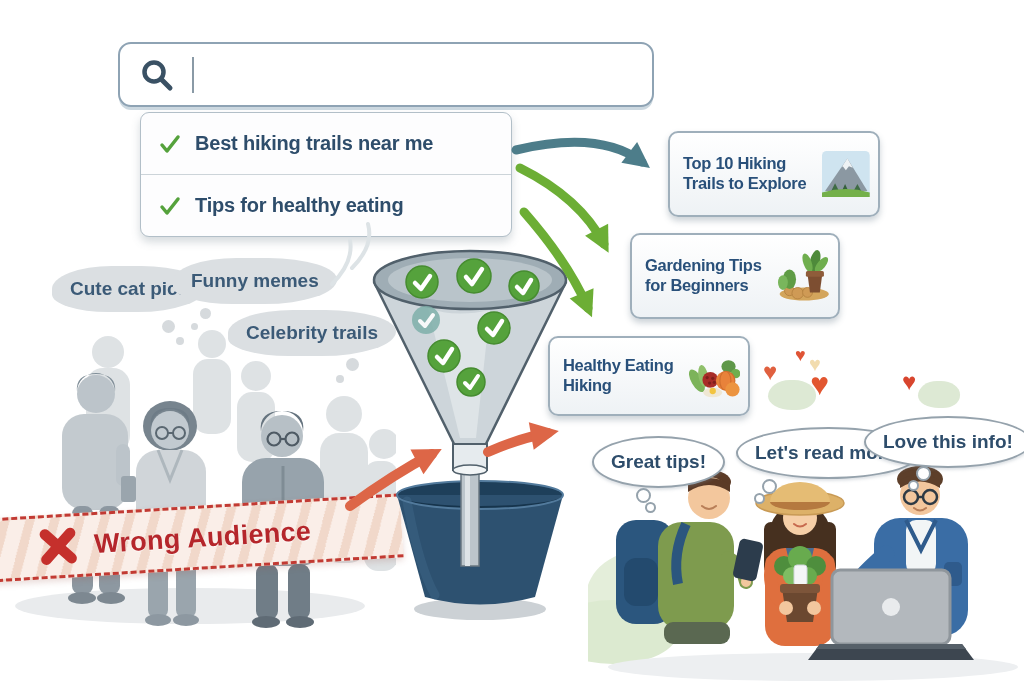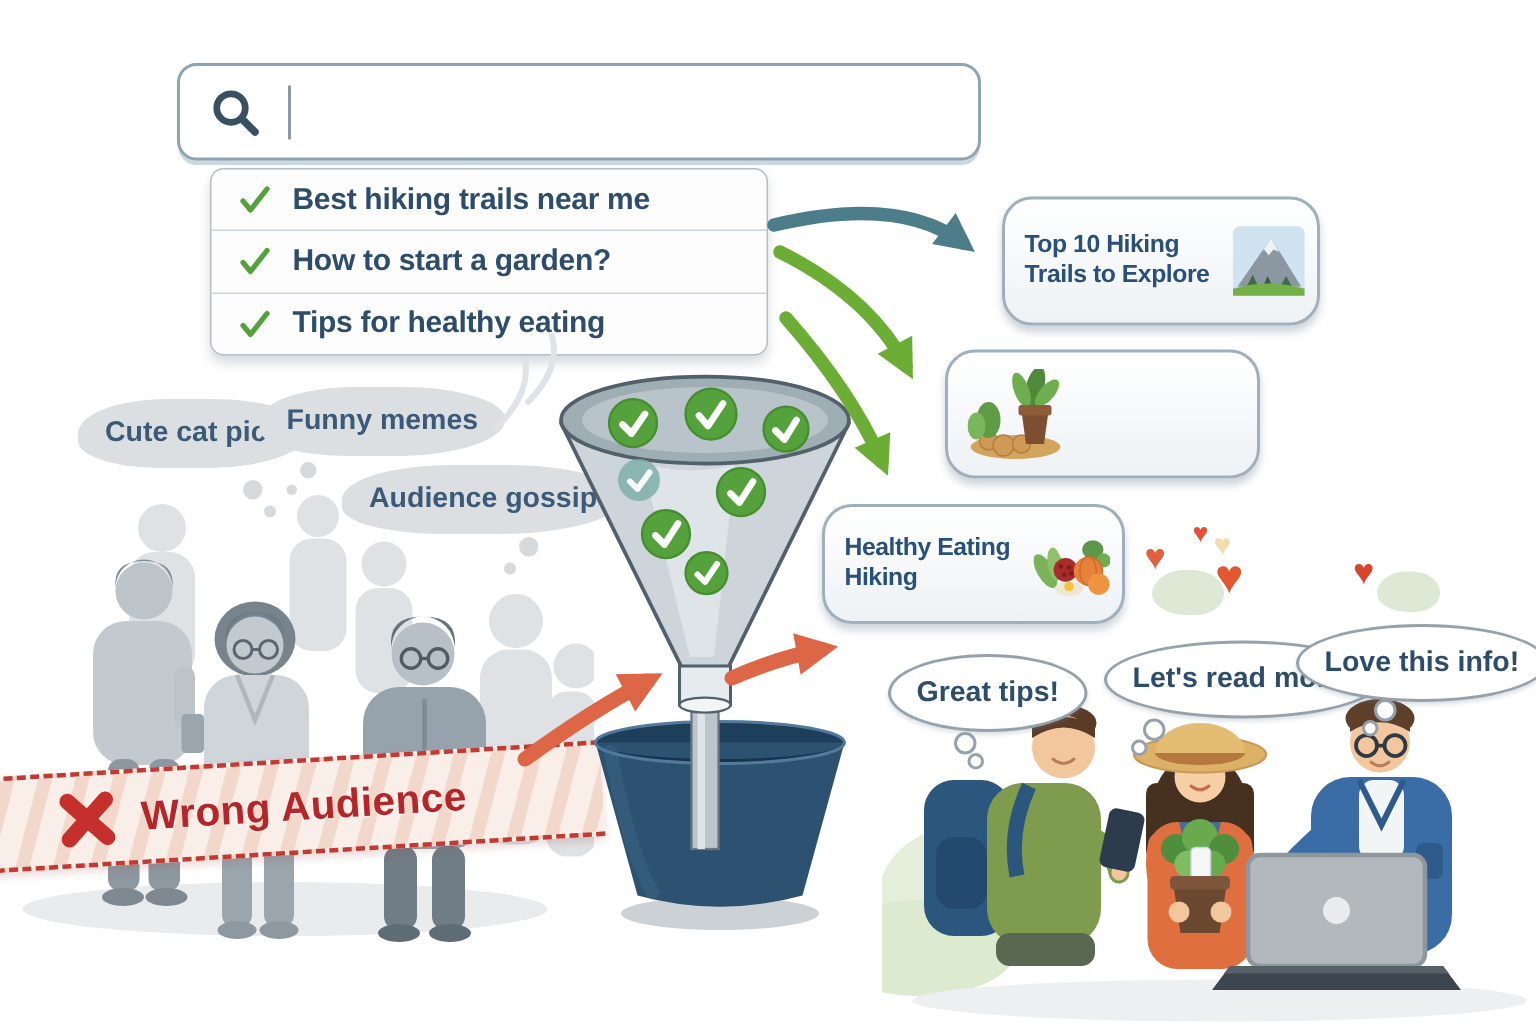--- a/index.html
+++ b/index.html
@@ -17,21 +17,21 @@
   
   .query-box{left:140px;top:112px;width:370px;height:123px;background:#fdfdfe;
     border:1.5px solid #b2bfc8;border-radius:9px;box-shadow:0 5px 8px rgba(90,110,125,.25);
     z-index:3;display:flex;flex-direction:column;text-align:center;}
   .query-row{flex:1;display:flex;align-items:center;padding-left:18px;}
   .query-row + .query-row{border-top:1px solid #ccd4d9;}
   .query-row .q-label{margin-left:14px;font-size:20px;font-weight:bold;color:#2e4d6b;letter-spacing:-.2px;}
 
   
   .card{background:linear-gradient(180deg,#ffffff 0%,#eef2f5 100%);
-    border:2px solid #9fafbb;border-radius:20px;box-shadow:0 4px 6px rgba(90,110,125,.3);
+    border:2px solid #9fafbb;border-radius:10px;box-shadow:0 4px 6px rgba(90,110,125,.3);
     display:flex;align-items:center;padding:8px 8px 8px 13px;z-index:3;box-sizing:border-box;gap:16px;}
   .card .card-text{flex:1;font-size:16.5px;font-weight:bold;color:#29507a;line-height:1.2;letter-spacing:-.3px;}
   .card .card-text span{display:block;white-space:nowrap;}
   .card-hiking{left:668px;top:131px;width:212px;height:86px;}
   .card-gardening{left:630px;top:233px;width:210px;height:86px;}
   .card-eating{left:548px;top:336px;width:202px;height:80px;justify-content:space-between;}
 
   
   .thought{background:#dbdfe2;color:#3b5a77;font-weight:bold;font-size:19px;white-space:nowrap;
     padding:12px 18px;border-radius:48% 52% 55% 45% / 62% 58% 66% 48%;z-index:2;}
@@ -124,21 +124,21 @@
   <div class="abs t-dot" style="left:162px;top:320px;width:13px;height:13px;"></div>
   <div class="abs t-dot" style="left:176px;top:337px;width:8px;height:8px;"></div>
 
   <div class="abs thought" style="left:173px;top:258px;">
     <span>Funny memes</span>
   </div>
   <div class="abs t-dot" style="left:200px;top:308px;width:11px;height:11px;"></div>
   <div class="abs t-dot" style="left:191px;top:323px;width:7px;height:7px;"></div>
 
   <div class="abs thought" style="left:228px;top:310px;">
-    <span>Audience gossip</span>
+    <span>Celebrity trails</span>
   </div>
   <div class="abs t-dot" style="left:346px;top:358px;width:13px;height:13px;"></div>
   <div class="abs t-dot" style="left:336px;top:375px;width:8px;height:8px;"></div>
 
   <div class="abs banner">
     <svg width="40" height="40" viewBox="0 0 38 38" style="margin-left:52px;flex:none;">
       <path d="M7,7 L31,31 M31,7 L7,31" stroke="#c5302c" stroke-width="10" stroke-linecap="round"></path>
     </svg>
     <span class="w-label">Wrong Audience</span>
   </div>
@@ -206,26 +206,20 @@
     <div class="query-row">
       <svg width="22" height="22" viewBox="0 0 22 22">
         <path d="M3,12 L8,18 L19,4" stroke="#55a23c" stroke-width="3.5" fill="none" stroke-linecap="round" stroke-linejoin="round"></path>
       </svg>
       <span class="q-label">Best hiking trails near me</span>
     </div>
     <div class="query-row">
       <svg width="22" height="22" viewBox="0 0 22 22">
         <path d="M3,12 L8,18 L19,4" stroke="#55a23c" stroke-width="3.5" fill="none" stroke-linecap="round" stroke-linejoin="round"></path>
       </svg>
-      <span class="q-label">How to start a garden?</span>
-    </div>
-    <div class="query-row">
-      <svg width="22" height="22" viewBox="0 0 22 22">
-        <path d="M3,12 L8,18 L19,4" stroke="#55a23c" stroke-width="3.5" fill="none" stroke-linecap="round" stroke-linejoin="round"></path>
-      </svg>
       <span class="q-label">Tips for healthy eating</span>
     </div>
   </div>
 
   <div class="abs card card-hiking">
     <div class="card-text">
       <span>Top 10 Hiking</span>
       <span>Trails to Explore</span>
     </div>
     <svg width="62" height="60" viewBox="0 0 62 60">
@@ -233,20 +227,24 @@
       <path d="M4,52 L33,10 L59,52 Z" fill="#8b98a2"></path>
       <path d="M33,10 L40,22 L35,20 L31,25 L27,20 L25,22 Z" fill="#eef2f4"></path>
       <path d="M12,52 l5,-10 5,10 z" fill="#3f6b45"></path>
       <path d="M25,54 l5,-11 5,11 z" fill="#35603c"></path>
       <path d="M41,52 l5,-9 5,9 z" fill="#3f6b45"></path>
       <path d="M0,54 Q31,45 62,54 L62,60 L0,60 Z" fill="#74b04a"></path>
     </svg>
   </div>
 
   <div class="abs card card-gardening">
+    <div class="card-text">
+      <span>Gardening Tips</span>
+      <span>for Beginners</span>
+    </div>
     <svg width="64" height="60" viewBox="0 0 64 60">
       <ellipse cx="32" cy="52" rx="30" ry="8" fill="#d3a55c"></ellipse>
       <circle cx="14" cy="48" r="6" fill="#cf9a55" stroke="#b27f3e"></circle>
       <circle cx="24" cy="51" r="7" fill="#cf9a55" stroke="#b27f3e"></circle>
       <circle cx="36" cy="50" r="6" fill="#cf9a55" stroke="#b27f3e"></circle>
       <ellipse cx="14" cy="34" rx="8" ry="12" fill="#5f9c45"></ellipse>
       <ellipse cx="6" cy="38" rx="6" ry="9" fill="#79b65c"></ellipse>
       <ellipse cx="45" cy="12" rx="6" ry="14" fill="#4e8a3a" transform="rotate(15 45 12)"></ellipse>
       <ellipse cx="36" cy="14" rx="5" ry="12" fill="#6fae4e" transform="rotate(-20 36 14)"></ellipse>
       <ellipse cx="53" cy="16" rx="5" ry="11" fill="#6fae4e" transform="rotate(40 53 16)"></ellipse>

